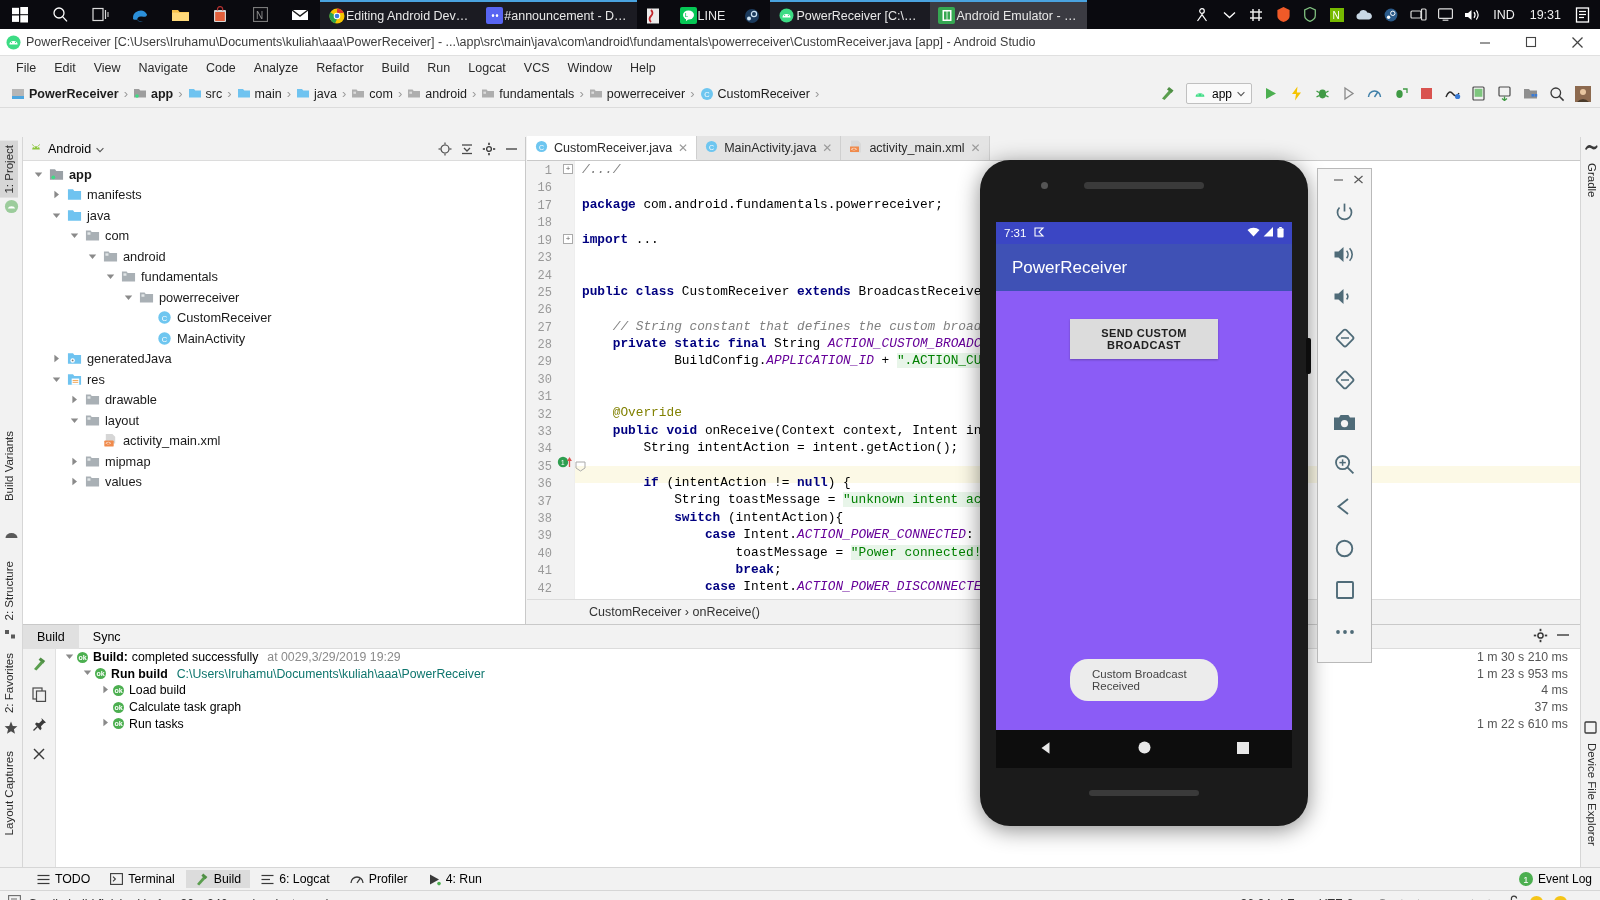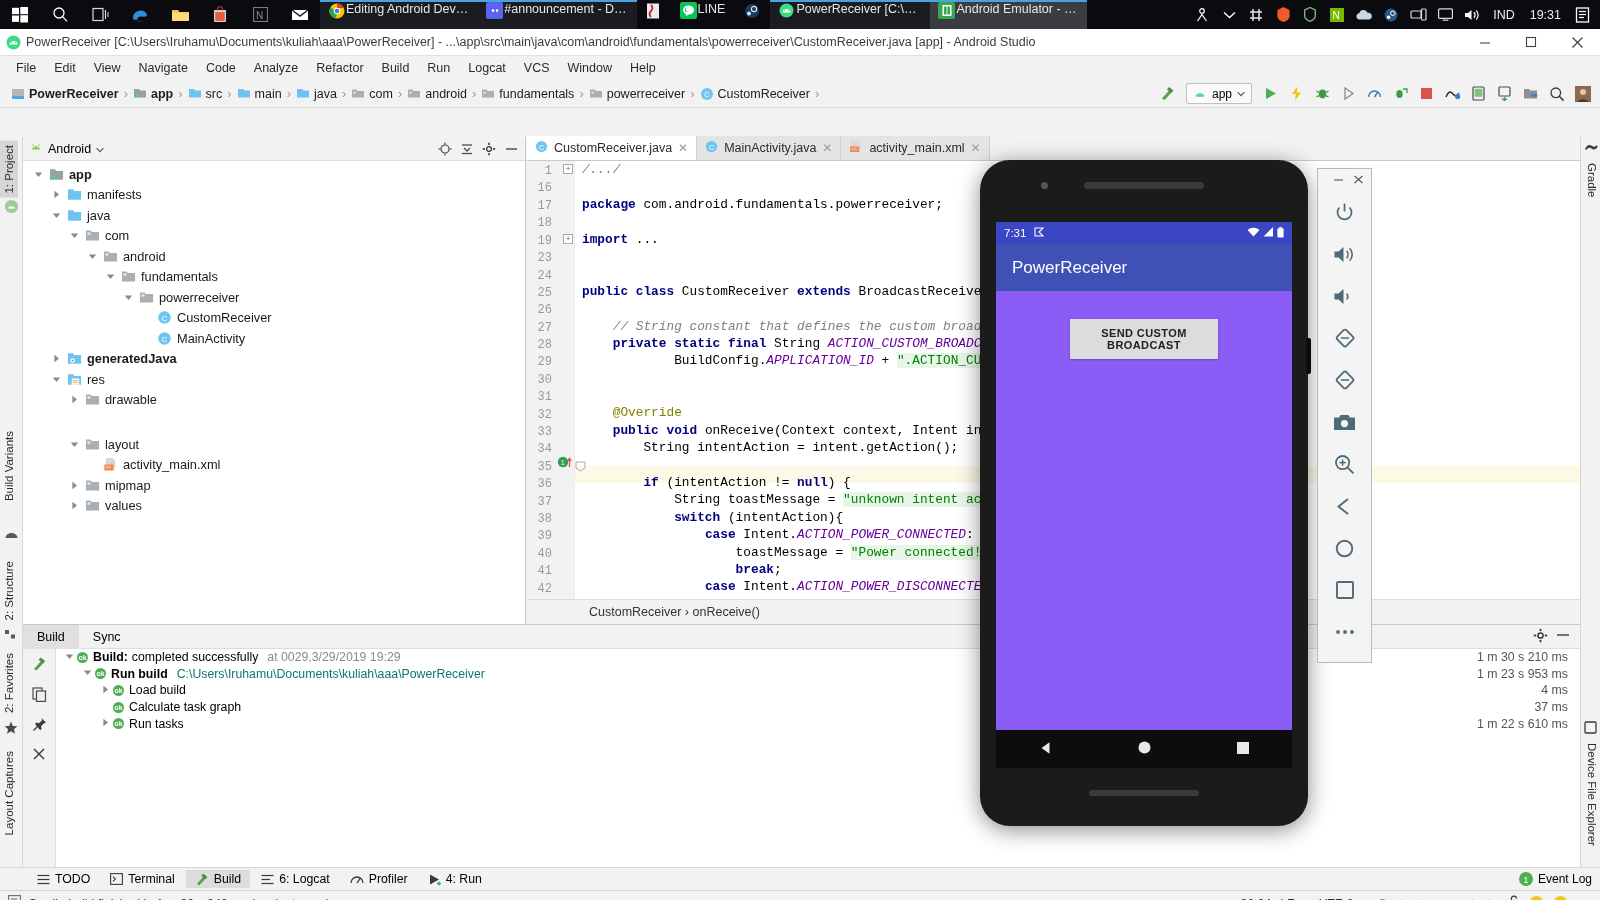--- a/index.html
+++ b/index.html
@@ -12,21 +12,21 @@
   }
   
   #taskbar {
     position:absolute; left:0; top:0; width:1600px; height:29px;
     background:#0a0a0f; display:flex; align-items:center;
     color:#fff; font-size:12.5px;
   }
   .tb-icon { width:40px; height:29px; display:flex; align-items:center; justify-content:center; }
   .tb-icon svg { display:block; }
   .tb-task {
-    height:29px; display:flex; align-items:flex-start; gap:1px;
+    height:29px; display:flex; align-items:center; gap:1px;
     padding:0 10px 0 8px; max-width:160px; position:relative;
     border-top:2px solid transparent;
   }
   .tb-task .lbl { white-space:nowrap; overflow:hidden; text-overflow:ellipsis; font-size:12.5px; color:#e8e8e8; }
   .tb-task.active { background:#3b3b42; border-top-color:#4aa3df; }
   .tb-task.open { border-top-color:#4aa3df; background:#1b1b22; }
   .tb-glyph { width:17px; height:17px; border-radius:2px; flex:0 0 auto; display:flex; align-items:center; justify-content:center; font-size:10px; font-weight:bold; }
   #tray { margin-left:auto; display:flex; align-items:center; gap:3px; padding-right:6px; }
   #tray .t { width:24px; height:29px; display:flex; align-items:center; justify-content:center; }
   #tray .txt { font-size:12.5px; color:#f0f0f0; padding:0 6px; }
@@ -803,21 +803,21 @@
           <div class="row" style="padding-left: 118px;">
             <span class="arrow none"></span>
             <span style="width: 15px; height: 15px; display: inline-flex; flex: 0 0 auto;">
               <svg class="ficon" viewBox="0 0 16 16">
                 <circle cx="8" cy="8" r="6.6" fill="#6ec6f0"></circle>
                 <text x="5" y="11.2" font-size="8" fill="#fff" font-family="Liberation Sans, sans-serif">C</text>
               </svg>
             </span>
             <span class="t">MainActivity</span>
           </div>
-          <div class="row" style="padding-left: 28px; font-weight: bold;">
+          <div class="row" style="padding-left: 28px;">
             <span class="arrow">
               <svg width="9" height="9" viewBox="0 0 9 9">
                 <path d="M2.4 0.8 L7 4.5 L2.4 8.2 Z" fill="#8a8a8a"></path>
               </svg>
             </span>
             <span style="width: 15px; height: 15px; display: inline-flex; flex: 0 0 auto;">
               <svg class="ficon" viewBox="0 0 16 14">
                 <path d="M1 1.5 h5.4 l1.4 1.8 H15 v9.2 H1 Z" fill="#6fc3f0"></path>
                 <circle cx="6" cy="9" r="2.4" fill="#fff"></circle>
                 <circle cx="6" cy="9" r="1" fill="#7a7a7a"></circle>
@@ -850,21 +850,21 @@
               </svg>
             </span>
             <span style="width: 15px; height: 15px; display: inline-flex; flex: 0 0 auto;">
               <svg class="ficon" viewBox="0 0 16 14">
                 <path d="M1 1.6 h5 l1.2 1.6 H15 v9 H1 Z" fill="#a9b0b5"></path>
                 <rect x="2.6" y="3.6" width="3.2" height="2.6" fill="#e2e6e8"></rect>
               </svg>
             </span>
             <span class="t">drawable</span>
           </div>
-          <div class="row" style="padding-left: 46px; margin-top: 24px;">
+          <div class="row" style="padding-left: 46px;">
             <span class="arrow">
               <svg width="9" height="9" viewBox="0 0 9 9">
                 <path d="M0.8 2.4 L8.2 2.4 L4.5 7 Z" fill="#8a8a8a"></path>
               </svg>
             </span>
             <span style="width: 15px; height: 15px; display: inline-flex; flex: 0 0 auto;">
               <svg class="ficon" viewBox="0 0 16 14">
                 <path d="M1 1.6 h5 l1.2 1.6 H15 v9 H1 Z" fill="#a9b0b5"></path>
                 <rect x="2.6" y="3.6" width="3.2" height="2.6" fill="#e2e6e8"></rect>
               </svg>
@@ -1207,20 +1207,21 @@
                 <rect x="2.2" y="0" width="2.6" height="1.2" fill="#fff"></rect>
                 <rect x="0.4" y="1.2" width="6.2" height="9.4" rx="1" fill="#fff"></rect>
               </svg></span>
         </span>
       </div>
       <div id="phappbar">
         <span>PowerReceiver</span>
       </div>
       <div id="phcontent">
         <button id="sendbtn">SEND CUSTOM BROADCAST</button>
+        <div id="toast">Custom Broadcast Received</div>
       </div>
     </div>
 
     <div id="phnav">
       <span><svg width="16" height="16" viewBox="0 0 16 16">
             <path d="M11.5 2.2 L3.5 8 L11.5 13.8 Z" fill="#e8e8e8"></path>
           </svg></span>
       <span><svg width="15" height="15" viewBox="0 0 15 15">
             <circle cx="7.5" cy="7.5" r="6" fill="#e8e8e8"></circle>
           </svg></span>

